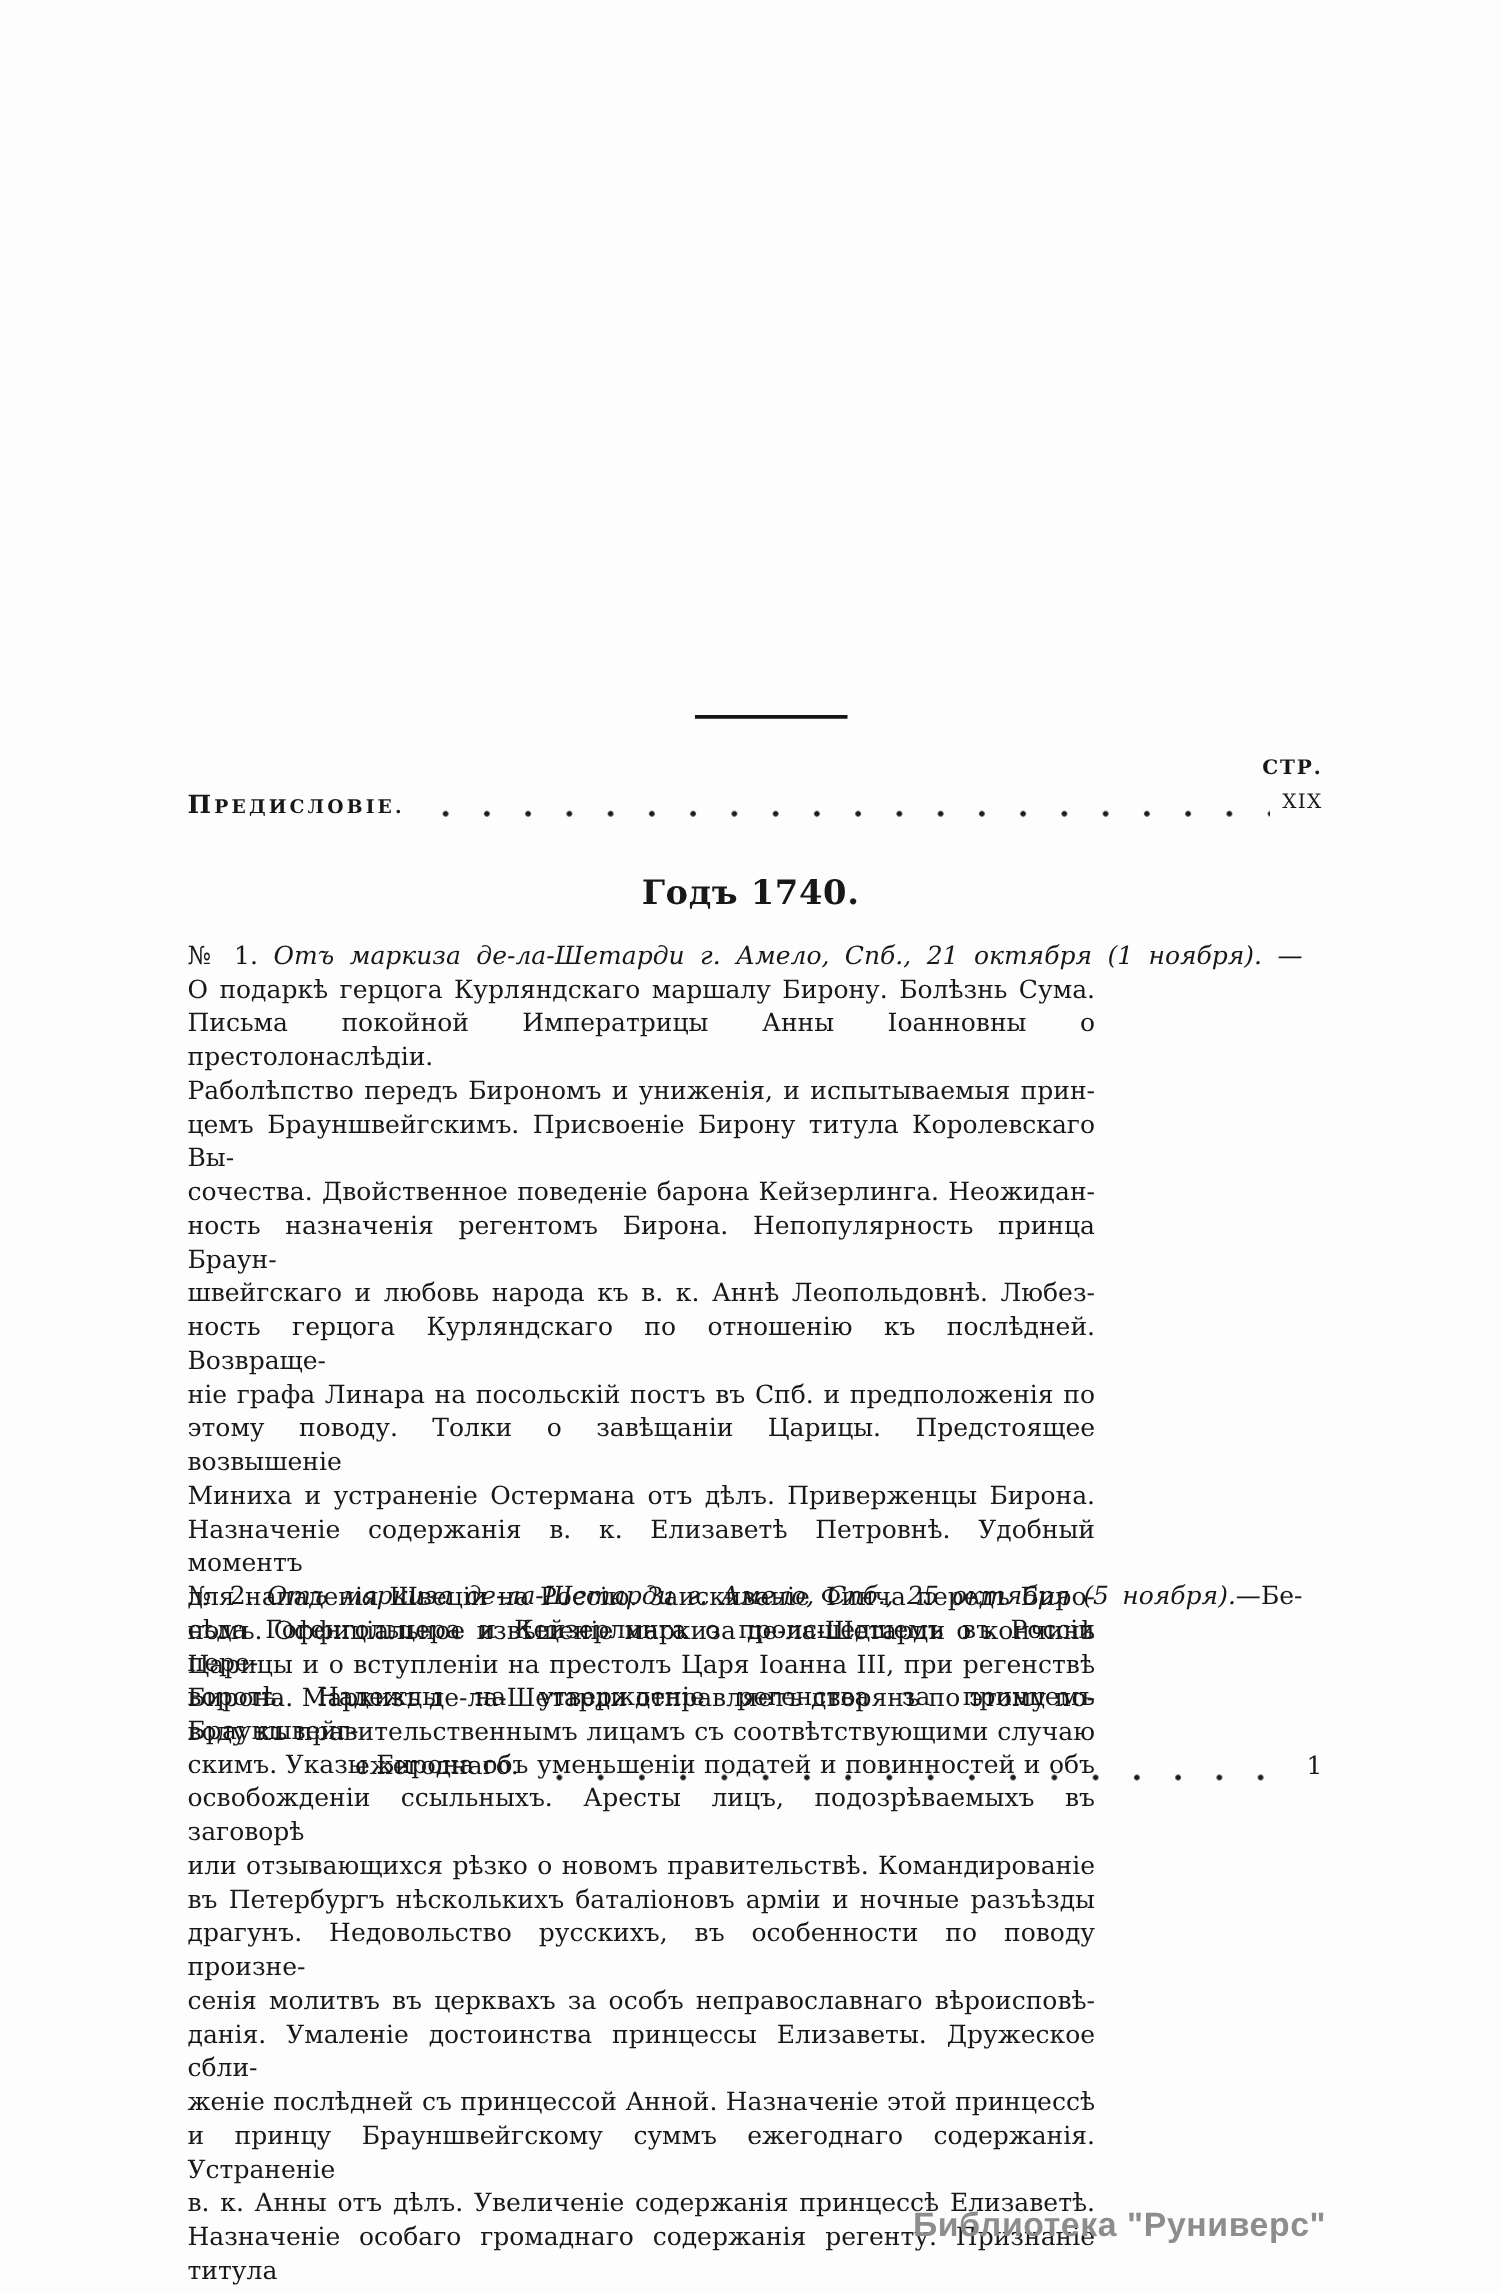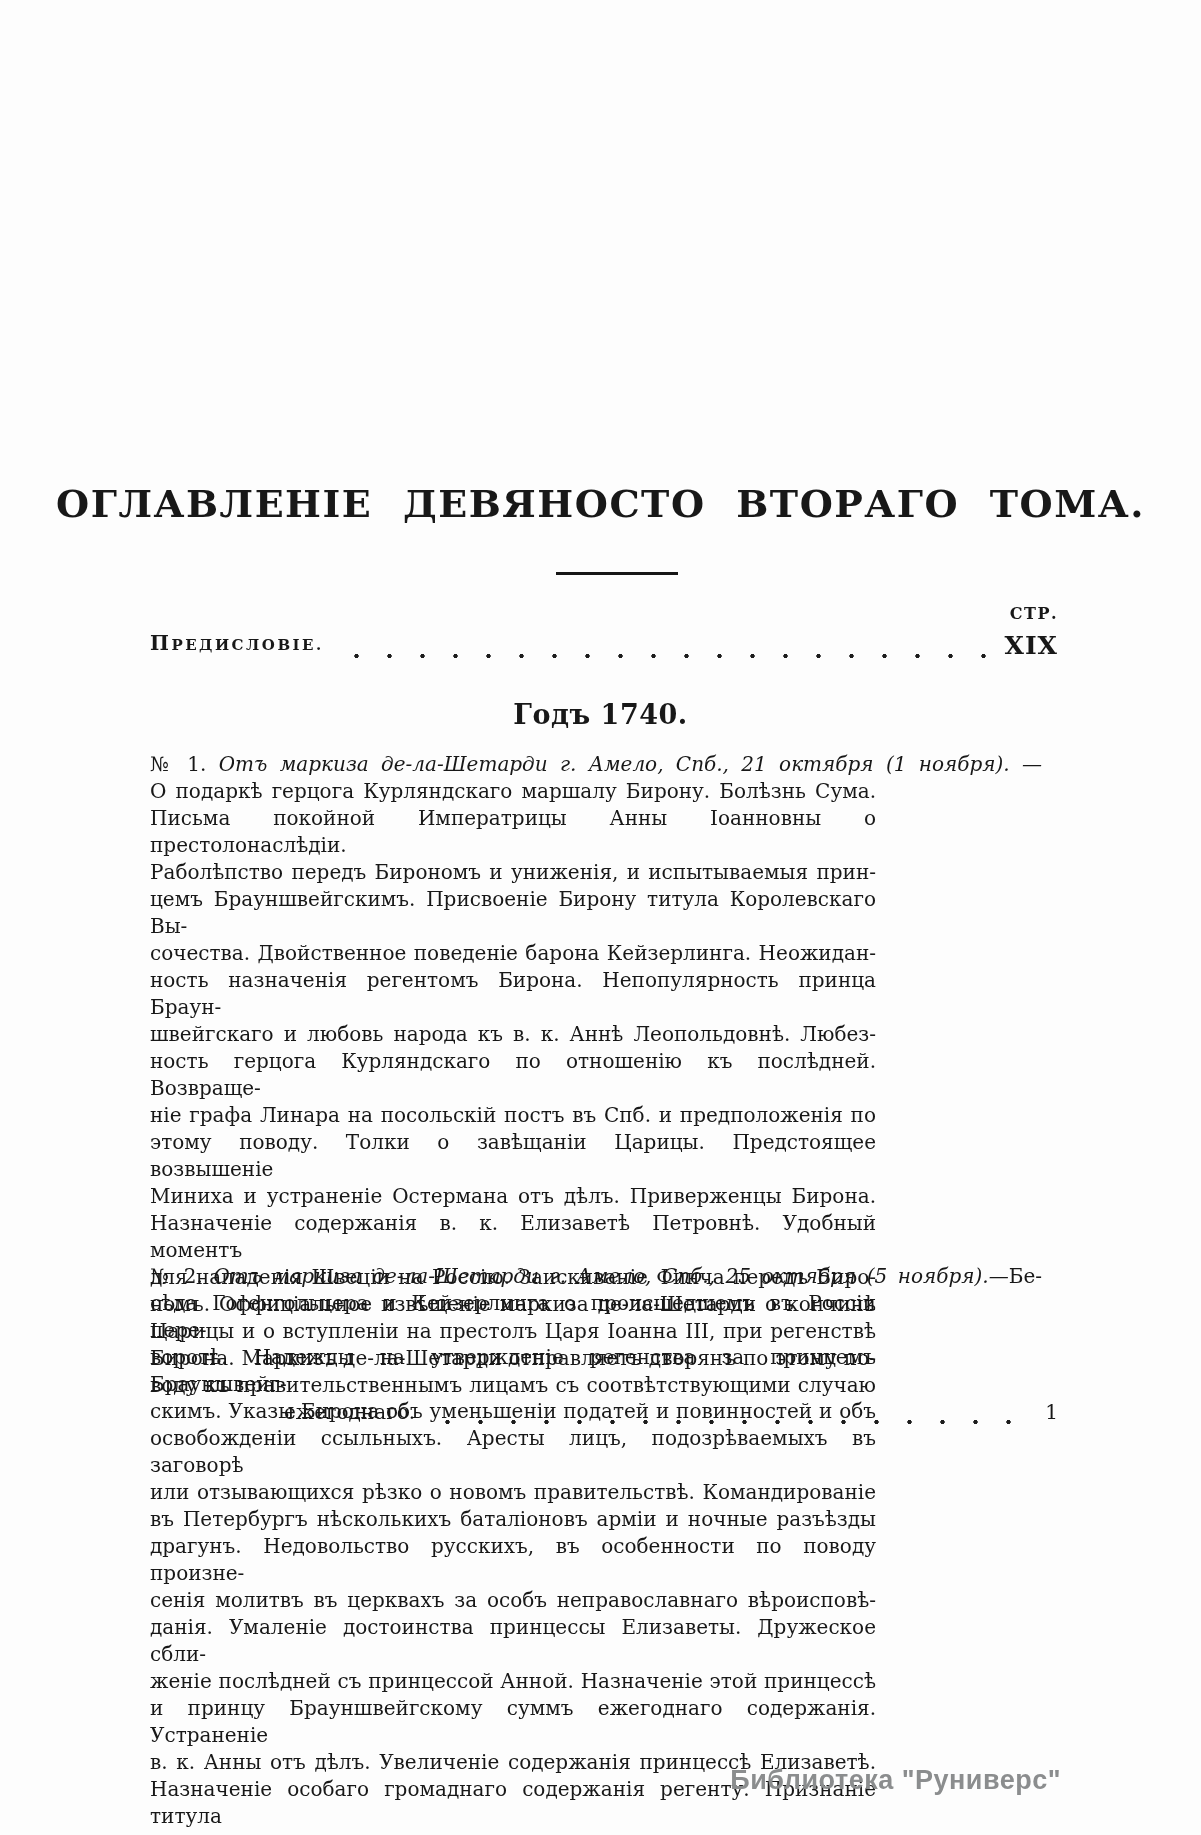--- a/index.html
+++ b/index.html
@@ -42,22 +42,22 @@
     align-items: flex-start;
   }
   .preface-label {
     display: inline-block;
     font-size: 15px;
     font-weight: bold;
     letter-spacing: 2.5px;
   }
   .preface-label::first-letter { font-size: 20px; }
   .preface-page {
-    font-size: 25px;
-    font-weight: bold;
+    font-size: 16px;
+    font-weight: normal;
     letter-spacing: 1px;
   }
   .leader {
     flex: 1 1 auto;
     align-self: flex-end;
     height: 14px;
     margin: 0 10px 0 12px;
     background-image: radial-gradient(circle, #1c1c1c 1.9px, rgba(0,0,0,0) 2.5px);
     background-size: 33px 8px;
     background-repeat: repeat-x;
@@ -108,21 +108,20 @@
     font-weight: bold;
     color: #8b8d8e;
     letter-spacing: 0.5px;
   }
 </style>
 </head>
 <body>
 
 <div class="page">
 
-  <div class="title">ОГЛАВЛЕНІЕ ДЕВЯНОСТО ВТОРАГО ТОМА.</div>
 
   <div class="rule"></div>
 
   <div class="page-col-header">СТР.</div>
 
   <div class="preface-row">
     <span class="preface-label">ПРЕДИСЛОВІЕ.</span>
     <span class="leader"></span>
     <span class="preface-page">XIX</span>
   </div>

